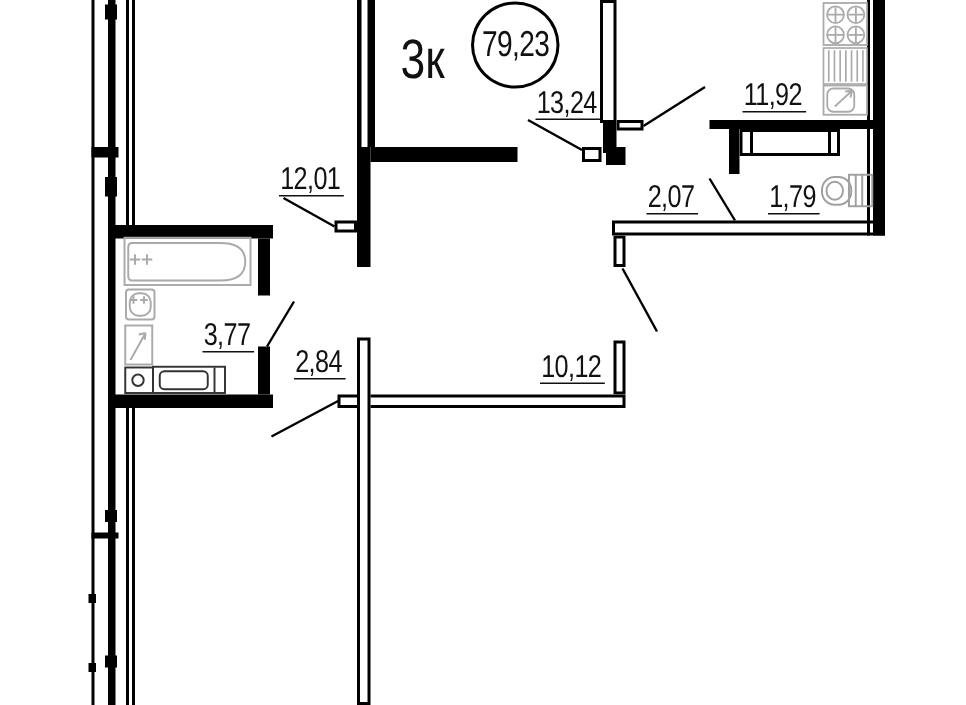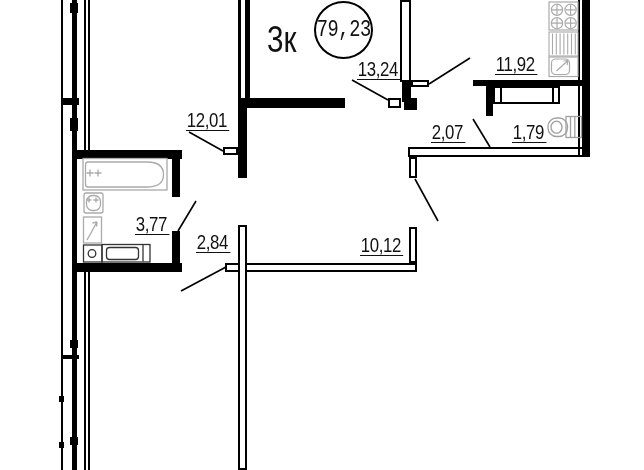--- a/index.html
+++ b/index.html
@@ -7,21 +7,21 @@
         font-family:"Liberation Sans",sans-serif;color:#111;}
   .w{position:absolute;background:#000;box-sizing:border-box;}
   .cored{position:absolute;background:#fff;border:2px solid #000;box-sizing:border-box;}
   .lbl{position:absolute;font-size:21px;line-height:1;letter-spacing:-0.5px;
        transform:scaleX(0.8);transform-origin:left top;white-space:nowrap;
        border-bottom:1.8px solid #111;padding:0 3px 0 1px;color:#111;}
   .title{position:absolute;left:267px;top:21px;font-size:37px;line-height:1;
        transform:scaleX(0.8);transform-origin:left top;color:#111;}
   .area-circle{position:absolute;left:314px;top:1px;width:59px;height:58px;
        border:2px solid #000;border-radius:50%;box-sizing:border-box;
-       display:flex;align-items:center;justify-content:center;font-family:Liberation Mono, monospace;}
+       display:flex;align-items:center;justify-content:center;}
   .area-circle span{font-size:24px;line-height:1;letter-spacing:-0.5px;
        transform:scaleX(0.78);white-space:nowrap;}
   svg{position:absolute;left:0;top:0;}
 </style>
 </head>
 <body>
 
 <div id="plan">
 
   <div class="w" style="left:61px;top:0;width:2px;height:470px"></div>

